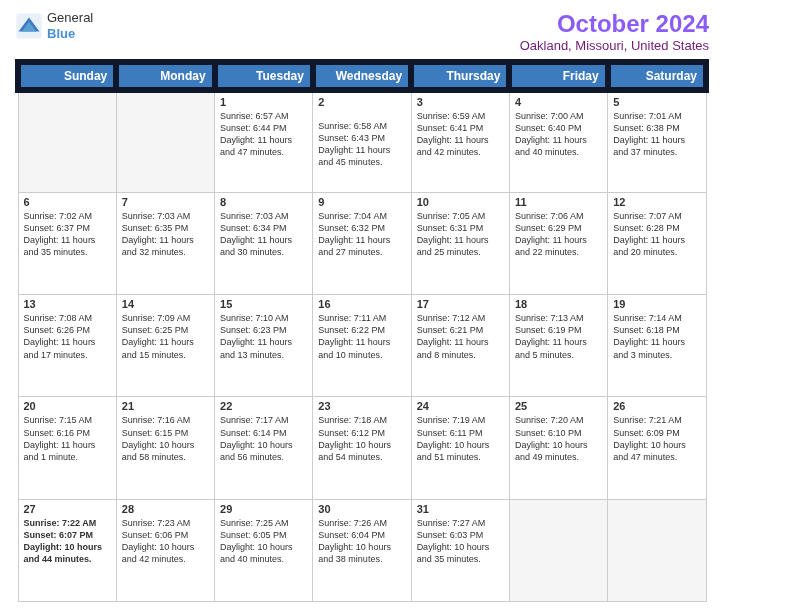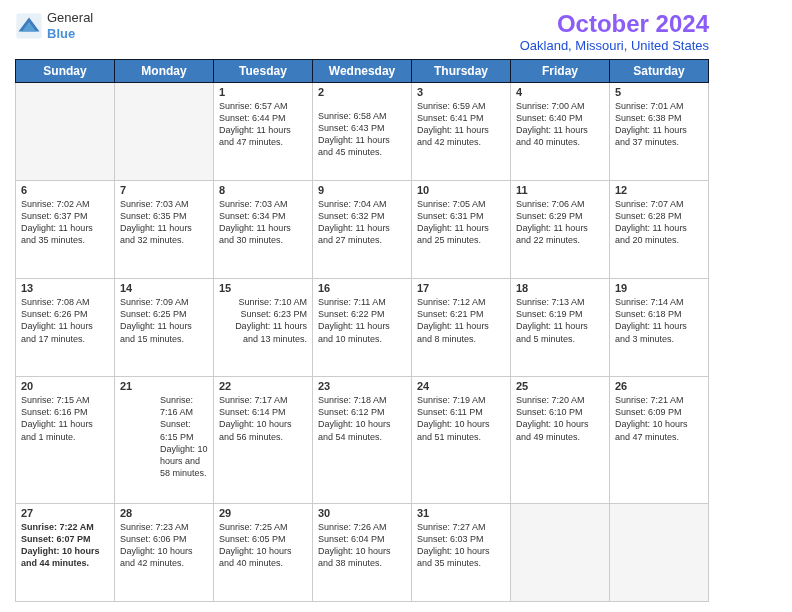--- a/index.html
+++ b/index.html
@@ -42,36 +42,36 @@
     .title-section {
       text-align: right;
     }
     .month-title {
       font-size: 24px;
       font-weight: bold;
       color: #8b5cf6;
     }
     .location {
       font-size: 13px;
-      color: #1d4ed8;
+      color: #701a75;
     }
     .calendar {
       flex: 1;
       border-collapse: collapse;
       width: 100%;
       table-layout: fixed;
     }
     .calendar th {
       background-color: #3d7bbf;
       color: white;
-      text-align: center;
+      text-align: right;
       padding: 4px 6px;
       font-size: 12px;
       font-weight: bold;
-      border: 1px solid #0f172a;
+      border: 6px solid #0f172a;
     }
     .calendar td {
       border: 1px solid #ccc;
       vertical-align: top;
       padding: 3px 5px;
       font-size: 9.5px;
       color: #333;
       height: 82px;
       background: #fff;
     }
@@ -210,21 +210,21 @@
 Daylight: 11 hours and 17 minutes.</div>
           </td>
           <td>
             <div class="day-number">14</div>
             <div class="cell-text" style="white-space: pre-line;">Sunrise: 7:09 AM
 Sunset: 6:25 PM
 Daylight: 11 hours and 15 minutes.</div>
           </td>
           <td>
             <div class="day-number">15</div>
-            <div class="cell-text" style="white-space: pre-line; text-align: right;">Sunrise: 7:10 AM
+            <div class="cell-text" style="white-space: pre-line;">Sunrise: 7:10 AM
 Sunset: 6:23 PM
 Daylight: 11 hours and 13 minutes.</div>
           </td>
           <td>
             <div class="day-number">16</div>
             <div class="cell-text" style="white-space: pre-line;">Sunrise: 7:11 AM
 Sunset: 6:22 PM
 Daylight: 11 hours and 10 minutes.</div>
           </td>
           <td>
@@ -248,21 +248,21 @@
         </tr>
         <tr>
           <td>
             <div class="day-number">20</div>
             <div class="cell-text" style="white-space: pre-line;">Sunrise: 7:15 AM
 Sunset: 6:16 PM
 Daylight: 11 hours and 1 minute.</div>
           </td>
           <td>
             <div class="day-number">21</div>
-            <div class="cell-text" style="white-space: pre-line; margin-left: 40px;">Sunrise: 7:16 AM
+            <div class="cell-text" style="white-space: pre-line;">Sunrise: 7:16 AM
 Sunset: 6:15 PM
 Daylight: 10 hours and 58 minutes.</div>
           </td>
           <td>
             <div class="day-number">22</div>
             <div class="cell-text" style="white-space: pre-line;">Sunrise: 7:17 AM
 Sunset: 6:14 PM
 Daylight: 10 hours and 56 minutes.</div>
           </td>
           <td>

